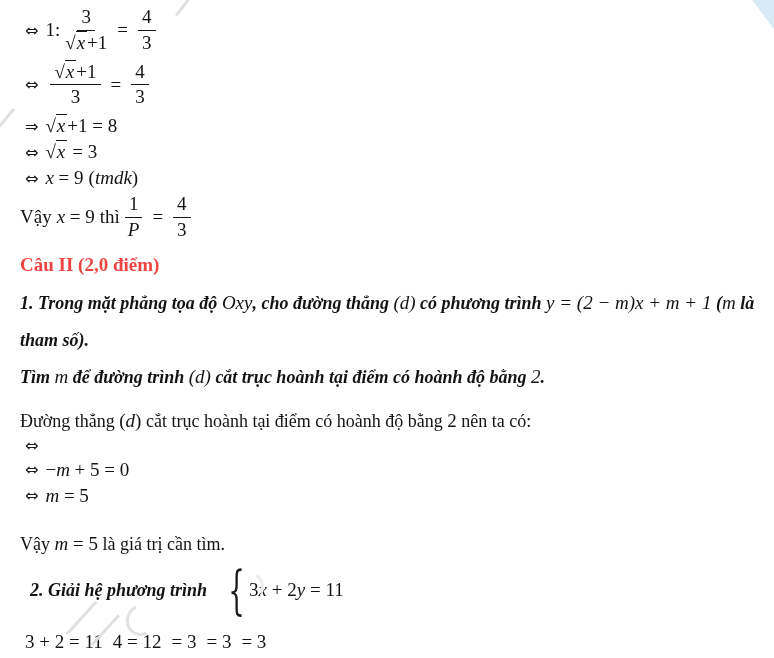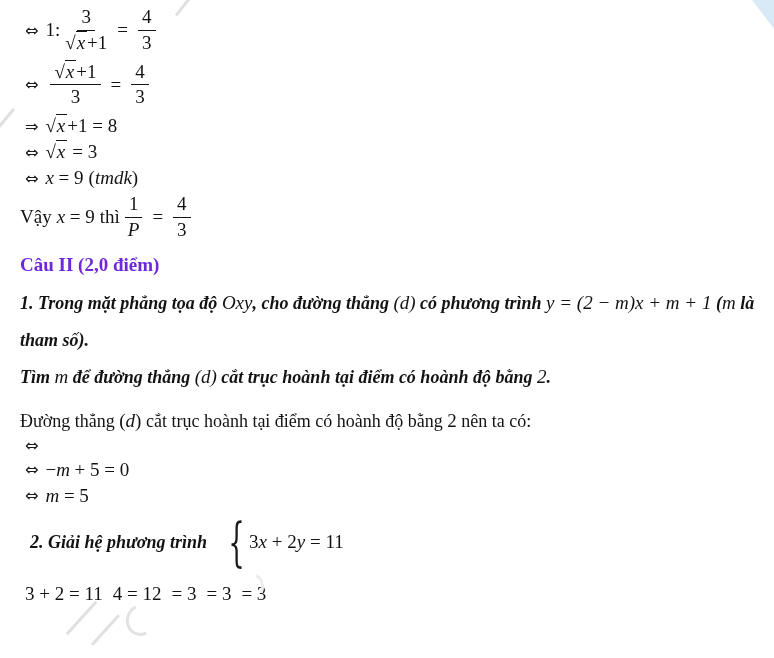--- a/index.html
+++ b/index.html
@@ -24,21 +24,21 @@
 
   .sys { display:inline-flex; align-items:center; margin:0 5px; }
   .brace { font-family:"DejaVu Serif",serif; font-size:52px; font-weight:400; line-height:0.9;
            transform:scaleX(0.5); margin:0 -4px 0 -6px; color:#1a1a1a; }
   .rows { display:flex; flex-direction:column; align-items:flex-start; line-height:1.5; white-space:nowrap;gap:6px; }
 
   
   .eqline { margin:4px 0 4px 15px; font-size:19px; display:flex; align-items:center; }
   .tall { margin-top:2px; margin-bottom:6px; }
   .textline { margin:26px 0 4px 10px; font-size:18px; }
-  .heading { margin:12px 0 2px 10px; font-size:19px; font-weight:bold; color:#6d28d9; }
+  .heading { margin:12px 0 2px 10px; font-size:19px; font-weight:bold; color:#ef4444; }
   .para { margin:8px 4px 0 10px; line-height:2.0; font-size:18px; }
   .bi { font-style:italic; font-weight:bold; }
   .reg { font-weight:normal; font-size:19px; }
   .p2line { margin:12px 0 6px 20px; display:flex; align-items:center; font-size:19px; }
   .p2line .label { margin-right:14px; font-size:18px; }
   .tacoline { margin:14px 0 0 10px; display:flex; align-items:center; font-size:19px; }
 
   
   .corner { position:absolute; top:0; right:0; width:22px; height:29px;
             background:#d9eaf7; clip-path:polygon(0 0,100% 0,100% 100%); }
@@ -125,39 +125,42 @@
       <span class="frac">
         <span class="fnum m">4</span>
         <span class="fden m">3</span>
       </span>
     </div>
 
     <div class="heading">Câu II (2,0 điểm)</div>
 
     <div class="para bi">
       <span>1. Trong mặt phẳng tọa độ </span><span class="m reg"><i>Oxy</i></span><span>, cho đường thẳng </span><span class="m reg">(<i>d</i>)</span><span> có phương trình </span><span class="m reg"><i>y</i> = (2 − <i>m</i>)<i>x</i> + <i>m</i> + 1</span><span> (</span><span class="m reg"><i>m</i></span><span> là tham số).</span><br>
-      <span>Tìm </span><span class="m reg"><i>m</i></span><span> để đường thẳng </span><span class="m reg">(<i>d</i>)</span><span> cắt trục hoành tại điểm có hoành độ bằng </span><span class="m reg">2</span><span>.</span>
+      <span>Tìm </span><span class="m reg"><i>m</i></span><span> để đường trình </span><span class="m reg">(<i>d</i>)</span><span> cắt trục hoành tại điểm có hoành độ bằng </span><span class="m reg">2</span><span>.</span>
     </div>
 
     <div class="textline" style="margin-top:14px">
       <span>Đường thẳng </span><span class="m reg">(<i>d</i>)</span><span> cắt trục hoành tại điểm có hoành độ bằng </span><span class="m reg">2</span><span> nên ta có:</span>
     </div>
 
     <div class="eqline">
       <span class="arrow">⇔</span>
     </div>
     <div class="eqline">
       <span class="arrow">⇔</span>
       <span class="m">−<i>m</i> + 5 = 0</span>
     </div>
     <div class="eqline">
       <span class="arrow">⇔</span>
       <span class="m"><i>m</i> = 5</span>
     </div>
 
+    <div class="textline">
+      <span>Vậy </span><span class="m reg"><i>m</i> = 5</span><span> là giá trị cần tìm.</span>
+    </div>
 
     <div class="p2line">
       <span class="bi label">2. Giải hệ phương trình</span>
       <span class="sys">
         <span class="brace">{</span>
         <span class="rows">
           <span class="m">3<i>x</i> + 2<i>y</i> = 11</span>
         </span>
       </span>
     </div>

